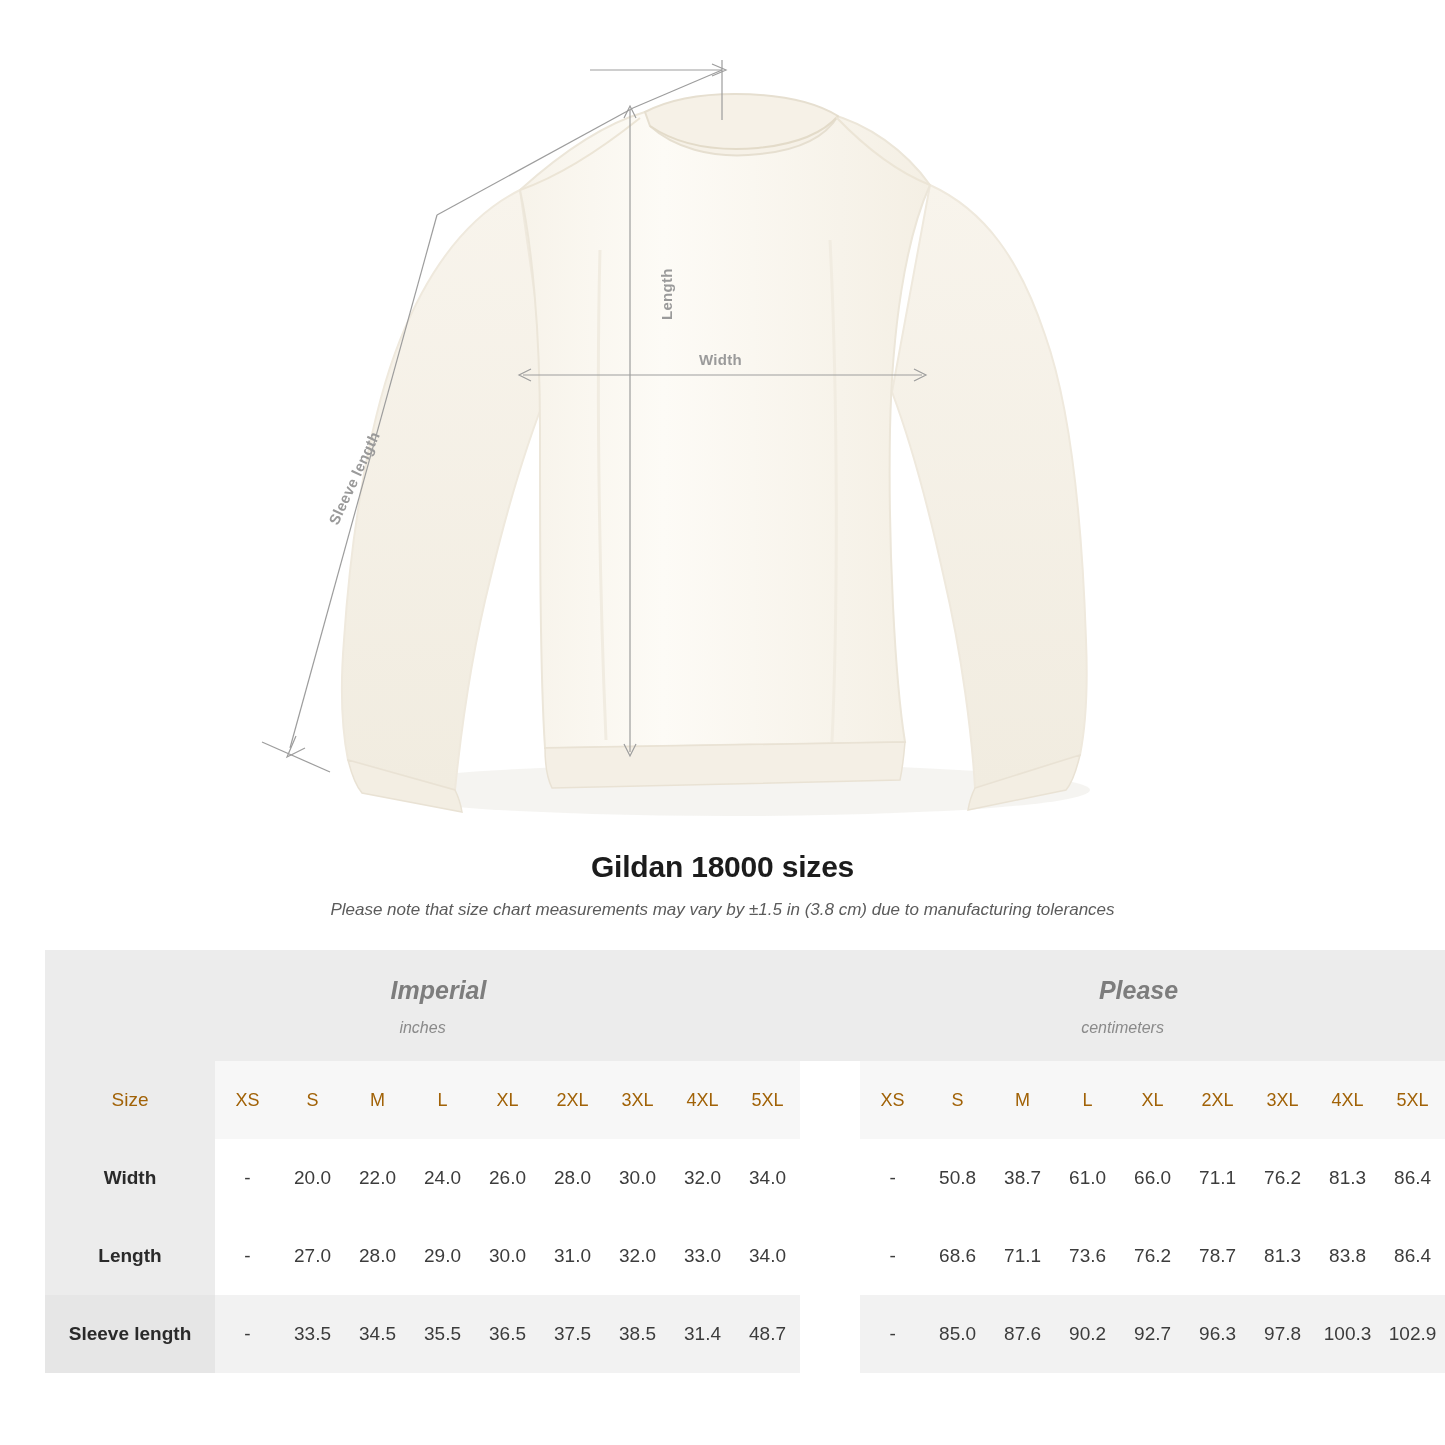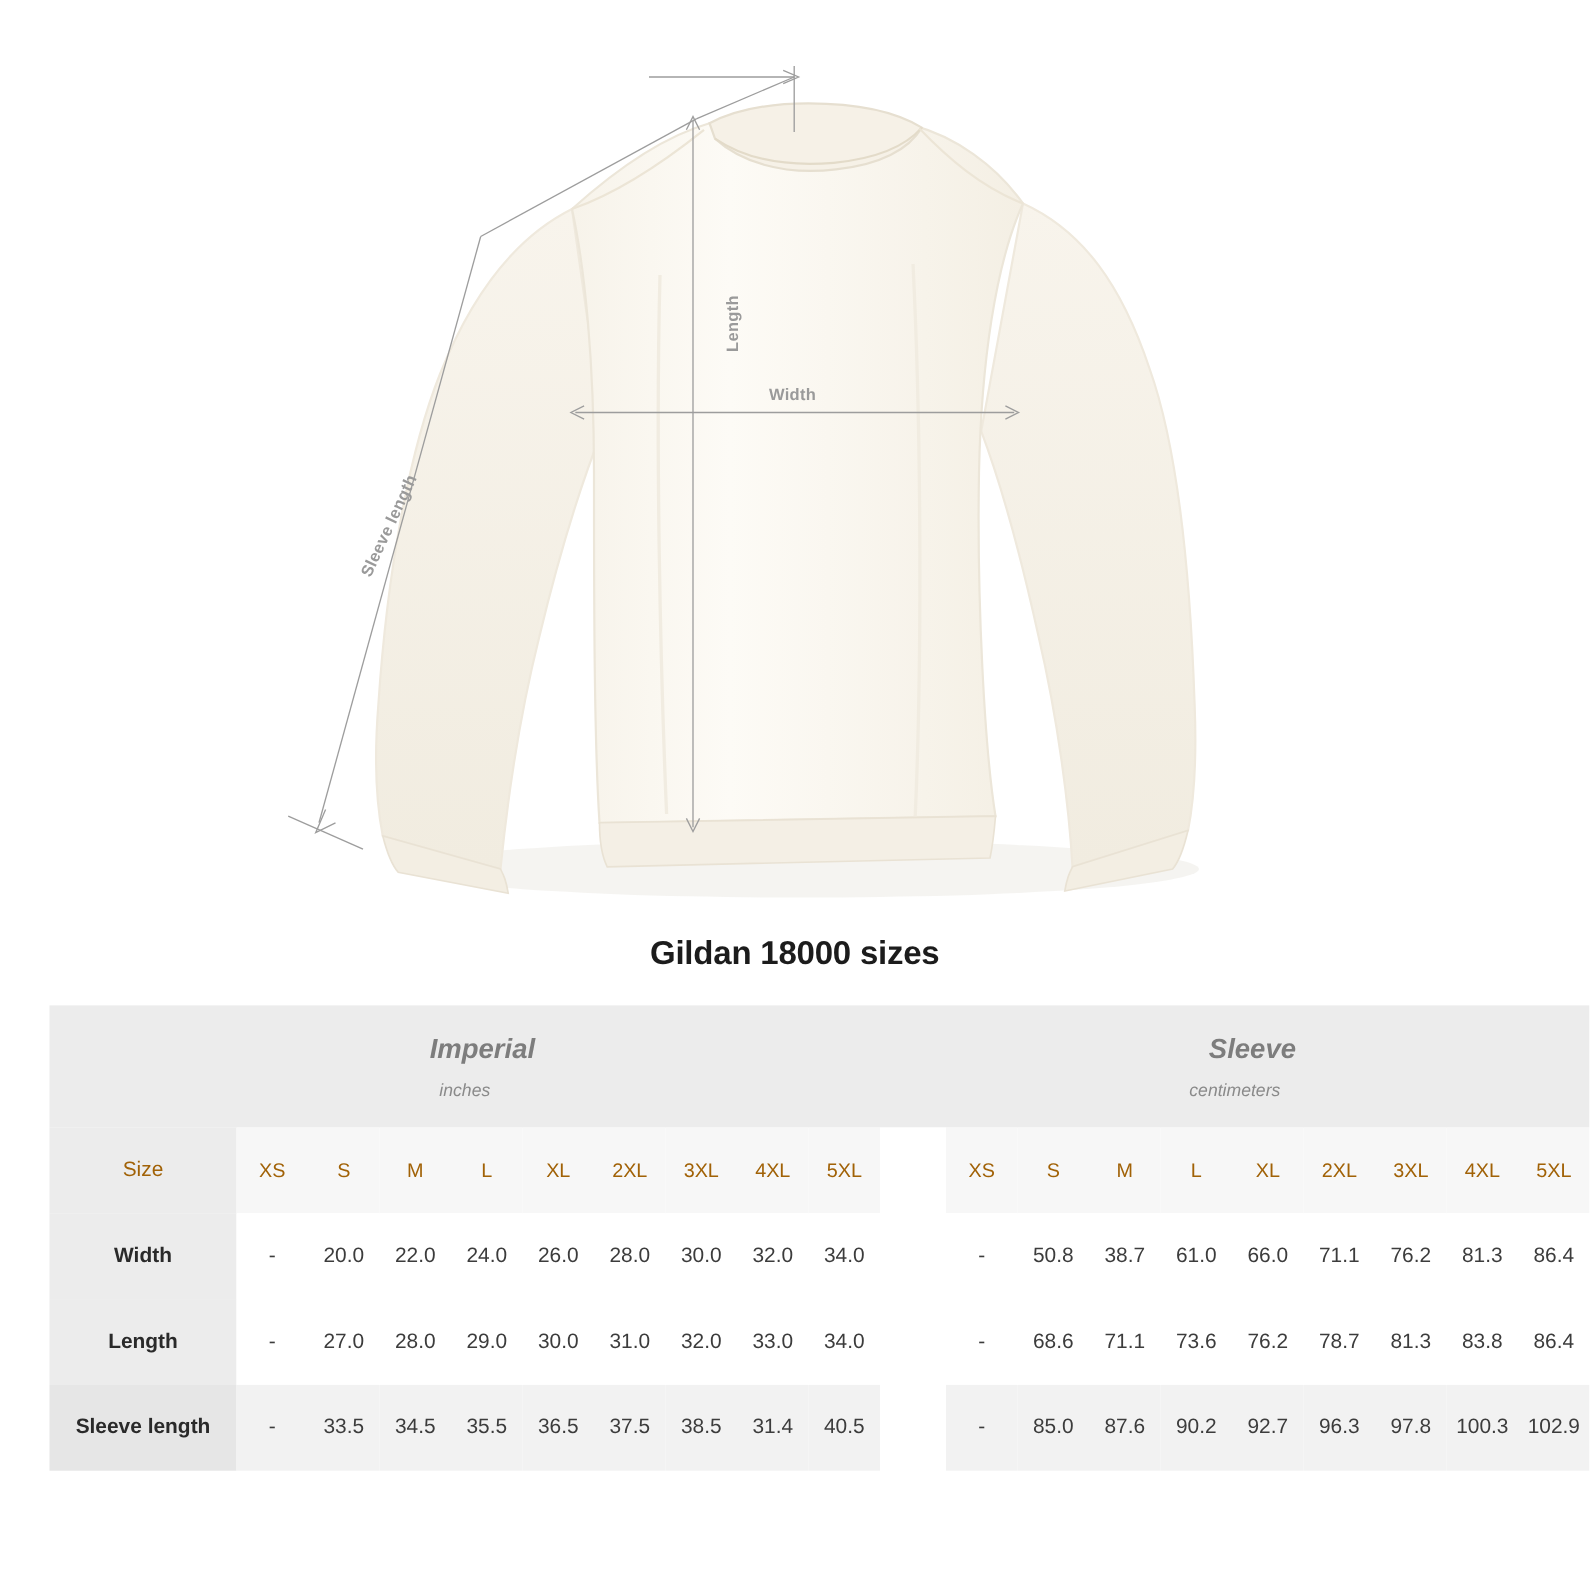--- a/index.html
+++ b/index.html
@@ -211,20 +211,21 @@
       </g>
     </svg>
 
     <div class="dim-label vertical" style="left:658px; top:320px;">Length</div>
     <div class="dim-label" style="left:699px; top:351px;">Width</div>
     <div class="dim-label sleeve" style="left:325px; top:520px;">Sleeve length</div>
   </div>
 
   <div class="title-block">
     <div class="chart-title">Gildan 18000 sizes</div>
+    <div class="chart-note">Please note that size chart measurements may vary by ±1.5 in (3.8 cm) due to manufacturing tolerances</div>
   </div>
 
   <div class="table-wrap">
     <table class="size-table">
       <colgroup>
         <col class="col-label">
         <col class="col-val">
           <col class="col-val">
           <col class="col-val">
           <col class="col-val">
@@ -244,21 +245,21 @@
           <col class="col-val">
           <col class="col-val">
       </colgroup>
       <tbody>
         <tr class="unit-header">
           <td colspan="10">
             <div class="unit-name">Imperial</div>
             <div class="unit-sub">inches</div>
           </td>
           <td colspan="10">
-            <div class="unit-name">Sleeve</div>
+            <div class="unit-name">Please</div>
             <div class="unit-sub">centimeters</div>
           </td>
         </tr>
 
         <tr class="head-row">
           <td class="rowlabel">Size</td>
           <td>XS</td>
           <td>S</td>
           <td>M</td>
           <td>L</td>
@@ -328,21 +329,21 @@
         <tr class="data-row alt">
           <td class="rowlabel">Sleeve length</td>
           <td>-</td>
           <td>33.5</td>
           <td>34.5</td>
           <td>35.5</td>
           <td>36.5</td>
           <td>37.5</td>
           <td>38.5</td>
           <td>31.4</td>
-          <td>40.5</td>
+          <td>48.7</td>
           <td class="gapcell"></td>
           <td>-</td>
           <td>85.0</td>
           <td>87.6</td>
           <td>90.2</td>
           <td>92.7</td>
           <td>96.3</td>
           <td>97.8</td>
           <td>100.3</td>
           <td>102.9</td>

